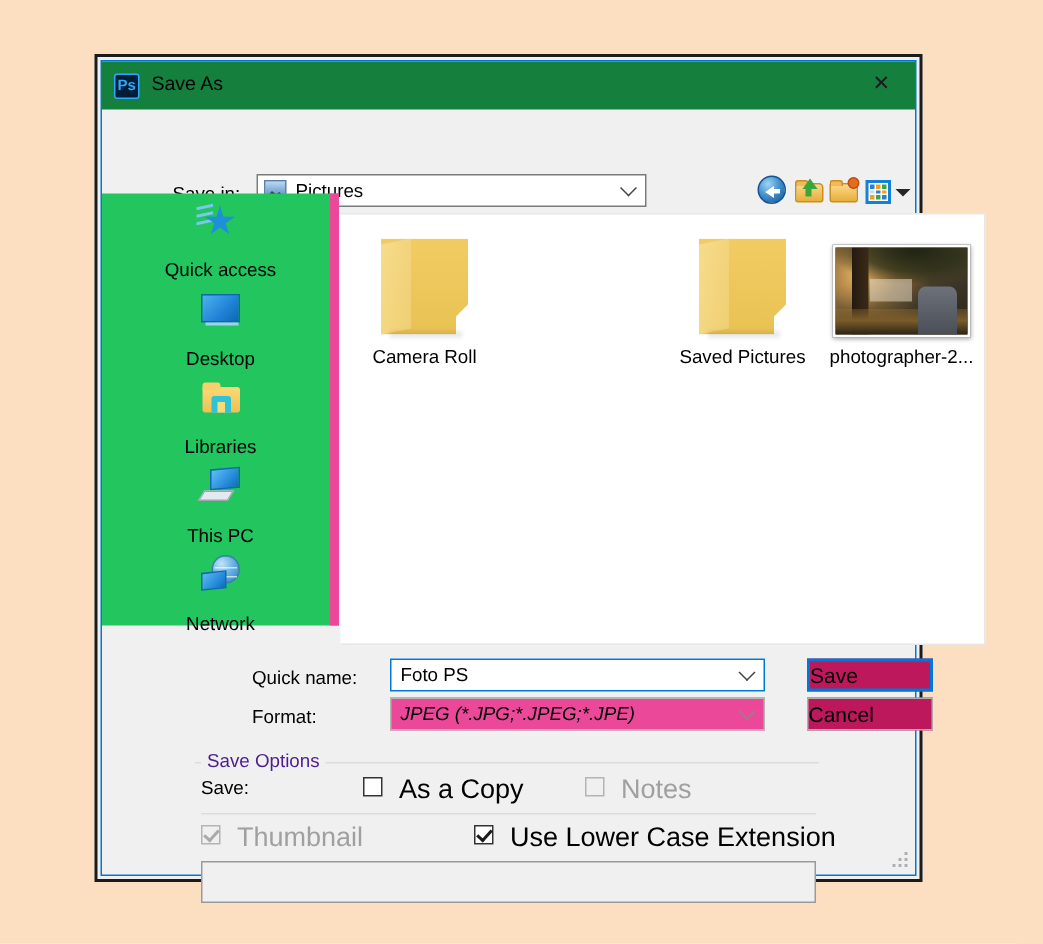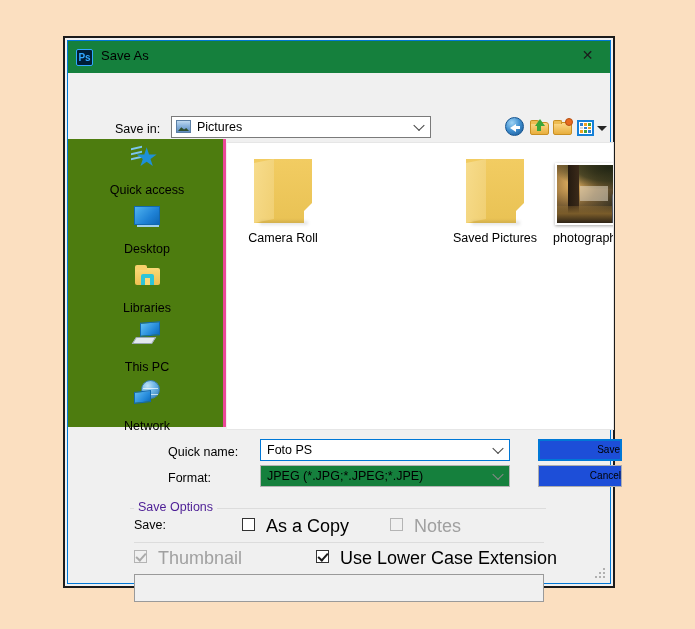--- a/index.html
+++ b/index.html
@@ -193,24 +193,24 @@
     position: absolute; left: 20px; top: 9px;
     width: 0; height: 0;
     border-left: 5px solid transparent;
     border-right: 5px solid transparent;
     border-top: 5px solid #262626;
   }
 
   
   .places {
     position: absolute;
-    left: 0px; top: 98px;
+    left: 0px; top: 88px;
     width: 158px; height: 288px;
-    background: #4d7c0f;
-    border-right: 3px solid #ec4899;
+    background: #22c55e;
+    border-right: 6px solid #ec4899;
     box-sizing: border-box;
   }
   .place {
     position: absolute;
     left: 0; width: 158px; height: 58px;
     text-align: center;
     cursor: default;
   }
   .place-label {
     position: absolute; left: 0; right: 0; bottom: 0;
@@ -334,21 +334,21 @@
     background: linear-gradient(135deg, #5cb9f2 0%, #2186d8 70%, #0f6cba 100%);
     border: 1px solid #1269b0;
     box-sizing: border-box;
     transform: skewY(-6deg);
   }
 
   
   .filelist {
     position: absolute;
     left: 159px; top: 101px;
-    width: 387px; height: 288px;
+    width: 430px; height: 288px;
     background: #ffffff;
     border: 1px solid #e6e6e6;
     border-left: none;
     box-sizing: border-box;
     overflow: hidden;
   }
   .fl-item {
     position: absolute;
     top: 6px;
     width: 104px; height: 112px;
@@ -445,38 +445,39 @@
   .fn-combo {
     position: absolute; left: 192px; top: 398px;
     width: 250px; height: 22px;
     background: #fff;
     border: 1px solid #0078d7;
     box-sizing: border-box;
   }
   .fmt-combo {
     position: absolute; left: 192px; top: 424px;
     width: 250px; height: 22px;
-    background: #15803d;
+    background: #ec4899;
     border: 1px solid #b4b4b4;
     box-sizing: border-box;
+    font-style: italic;
   }
   .combo-val {
     position: absolute; left: 6px; top: 3px;
     font-size: 12.5px; color: #000;
   }
   .fmt-combo .chev { border-color: #888; }
 
   .btn {
     position: absolute;
     width: 84px; height: 22px;
-    font-size: 10px;
+    font-size: 14px;
     line-height: 20px;
-    text-align: right;
+    text-align: left;
     color: #000;
-    background: #1d4ed8;
+    background: #be185d;
     box-sizing: border-box;
     cursor: default;
   }
   .btn-save {
     left: 470px; top: 398px;
     border: 2px solid #0078d7;
     line-height: 18px;
   }
   .btn-cancel {
     left: 470px; top: 424px;

